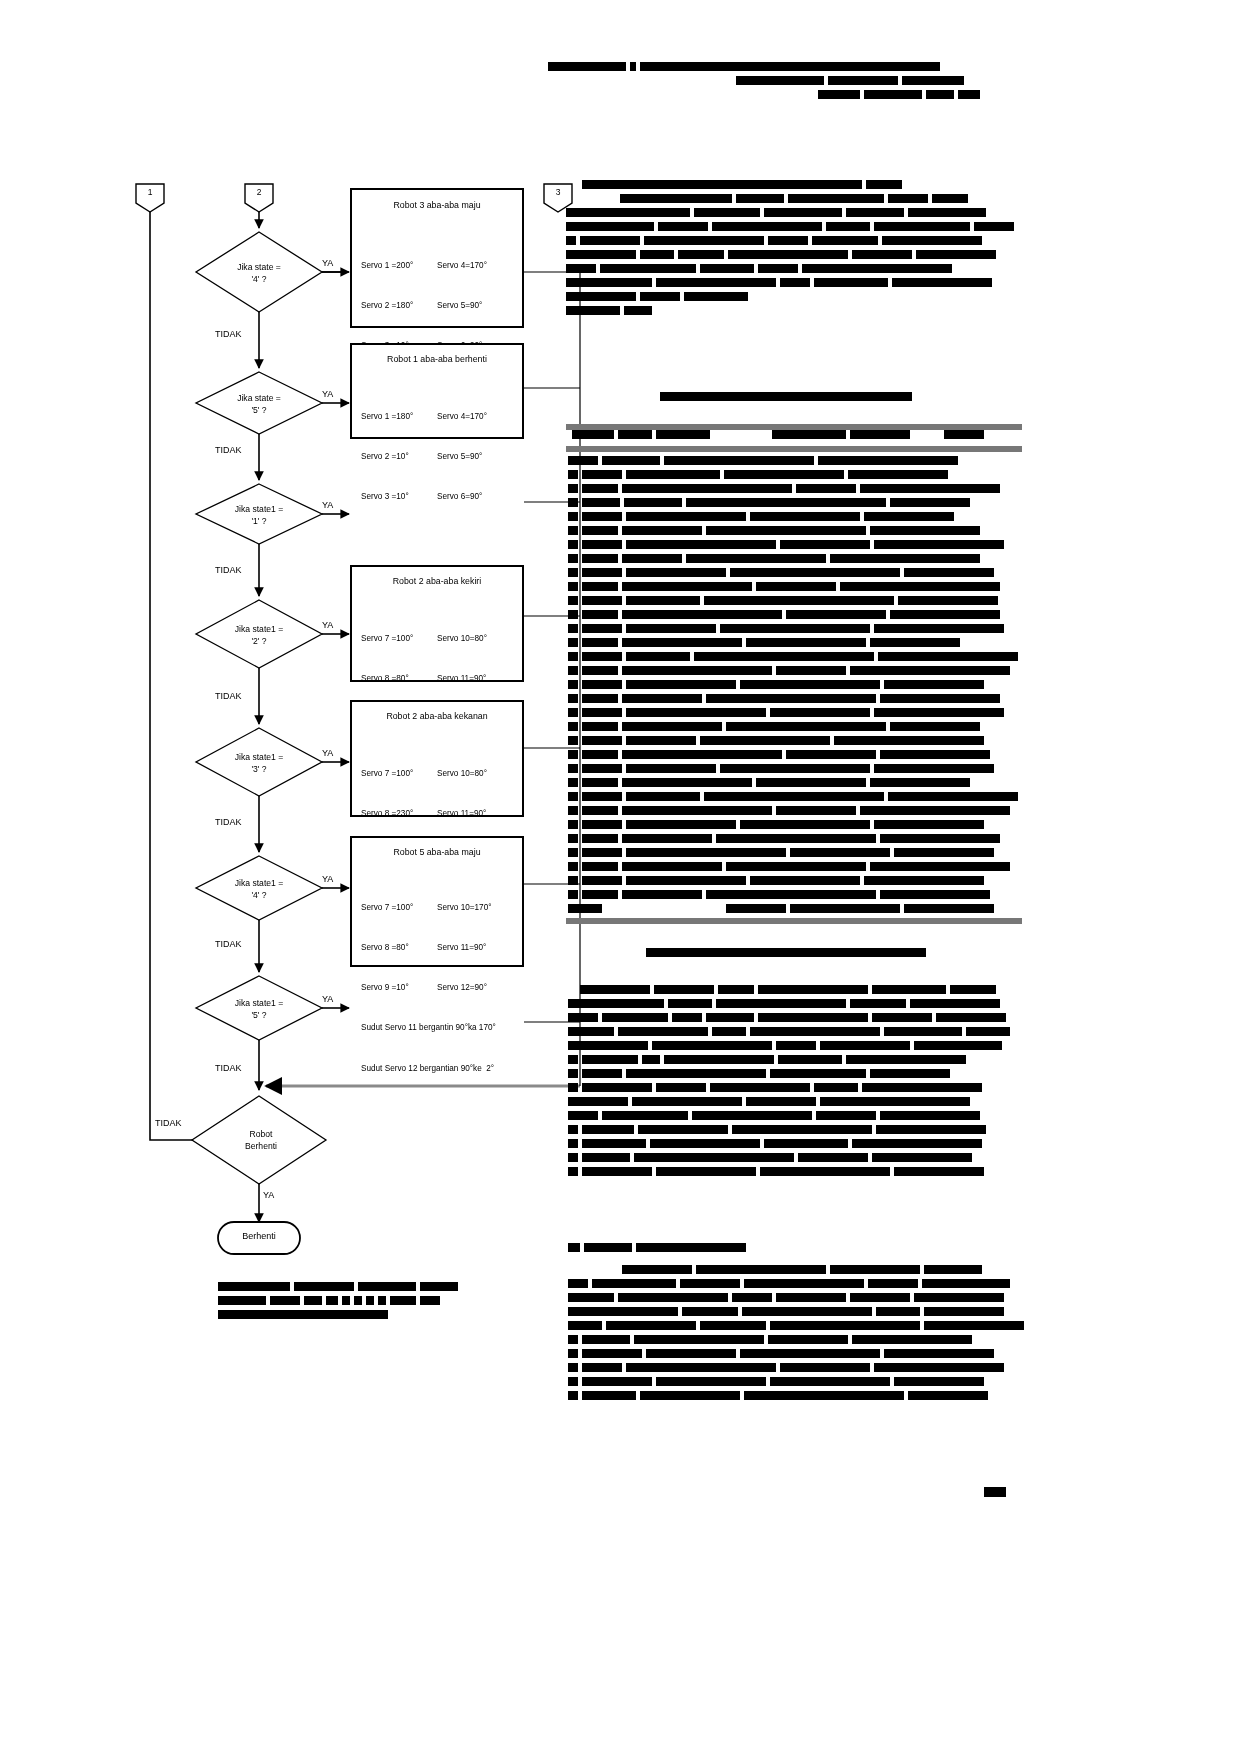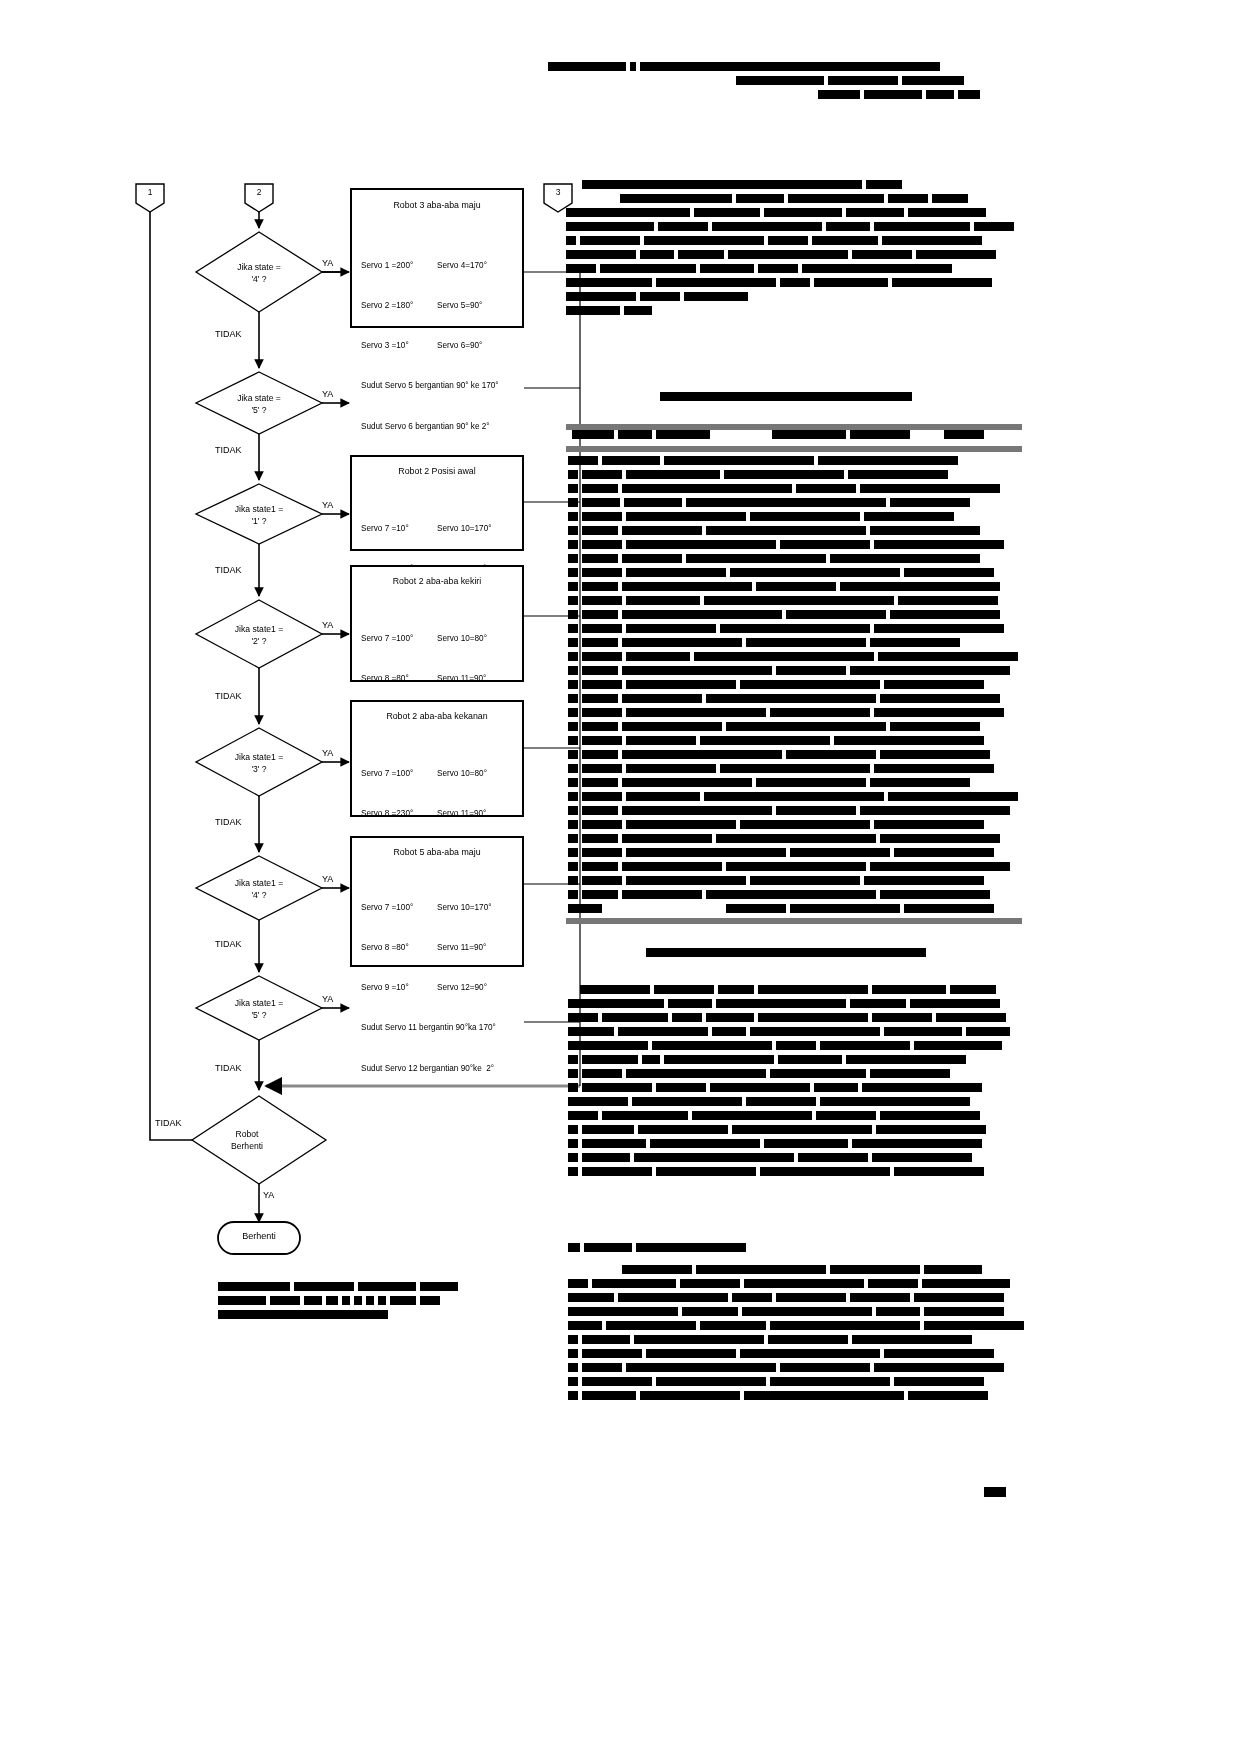--- a/index.html
+++ b/index.html
@@ -190,21 +190,21 @@
       <span>'3' ?</span>
     </div>
     <div class="diamond-text" style="left:199px;top:877px;width:120px;">
       <span>Jika state1 =</span><br>
       <span>'4' ?</span>
     </div>
     <div class="diamond-text" style="left:199px;top:997px;width:120px;">
       <span>Jika state1 =</span><br>
       <span>'5' ?</span>
     </div>
-    <div class="diamond-text" style="left:187px;top:1128px;width:120px;">
+    <div class="diamond-text" style="left:201px;top:1128px;width:120px;">
       <span>Robot</span><br>
       <span>Berhenti</span>
     </div>
 
     <div class="term-text" style="left:218px;top:1231px;width:82px;">Berhenti</div>
 
     <div class="fc-label" style="left:322px;top:258px;">YA</div>
     <div class="fc-label" style="left:322px;top:389px;">YA</div>
     <div class="fc-label" style="left:322px;top:500px;">YA</div>
     <div class="fc-label" style="left:322px;top:620px;">YA</div>
@@ -226,29 +226,29 @@
       <div class="proc-title" style="top:10px;">Robot 3 aba-aba maju</div>
       <div class="proc-lines" style="left:9px;top:42px;">
         <div><span style="display:inline-block;width:76px;">Servo 1 =200°</span><span>Servo 4=170°</span></div>
         <div><span style="display:inline-block;width:76px;">Servo 2 =180°</span><span>Servo 5=90°</span></div>
         <div><span style="display:inline-block;width:76px;">Servo 3 =10°</span><span>Servo 6=90°</span></div>
         <div>Sudut Servo 5 bergantian 90° ke 170°</div>
         <div>Sudut Servo 6 bergantian 90° ke 2°</div>
       </div>
     </div>
 
-
-    <div class="proc-box" style="left:350px;top:455px;width:174px;height:96px;">
-      <div class="proc-title" style="top:9px;">Robot 2 Posisi awal</div>
+    <div class="proc-box" style="left:350px;top:343px;width:174px;height:96px;">
+      <div class="proc-title" style="top:9px;">Robot 1 aba-aba berhenti</div>
       <div class="proc-lines" style="left:9px;top:38px;">
-        <div><span style="display:inline-block;width:76px;">Servo 7 =10°</span><span>Servo 10=170°</span></div>
-        <div><span style="display:inline-block;width:76px;">Servo 8 =170°</span><span>Servo 11=90°</span></div>
-        <div><span style="display:inline-block;width:76px;">Servo 9 =10°</span><span>Servo 12=90°</span></div>
-      </div>
-    </div>
+        <div><span style="display:inline-block;width:76px;">Servo 1 =180°</span><span>Servo 4=170°</span></div>
+        <div><span style="display:inline-block;width:76px;">Servo 2 =10°</span><span>Servo 5=90°</span></div>
+        <div><span style="display:inline-block;width:76px;">Servo 3 =10°</span><span>Servo 6=90°</span></div>
+      </div>
+    </div>
+
 
     <div class="proc-box" style="left:350px;top:565px;width:174px;height:117px;">
       <div class="proc-title" style="top:9px;">Robot 2 aba-aba kekiri</div>
       <div class="proc-lines" style="left:9px;top:38px;">
         <div><span style="display:inline-block;width:76px;">Servo 7 =100°</span><span>Servo 10=80°</span></div>
         <div><span style="display:inline-block;width:76px;">Servo 8 =80°</span><span>Servo 11=90°</span></div>
         <div><span style="display:inline-block;width:76px;">Servo 9 =100°</span><span>Servo 12=90°</span></div>
         <div>Sudut Servo 12 bergantin 90°ka 170°</div>
       </div>
     </div>

